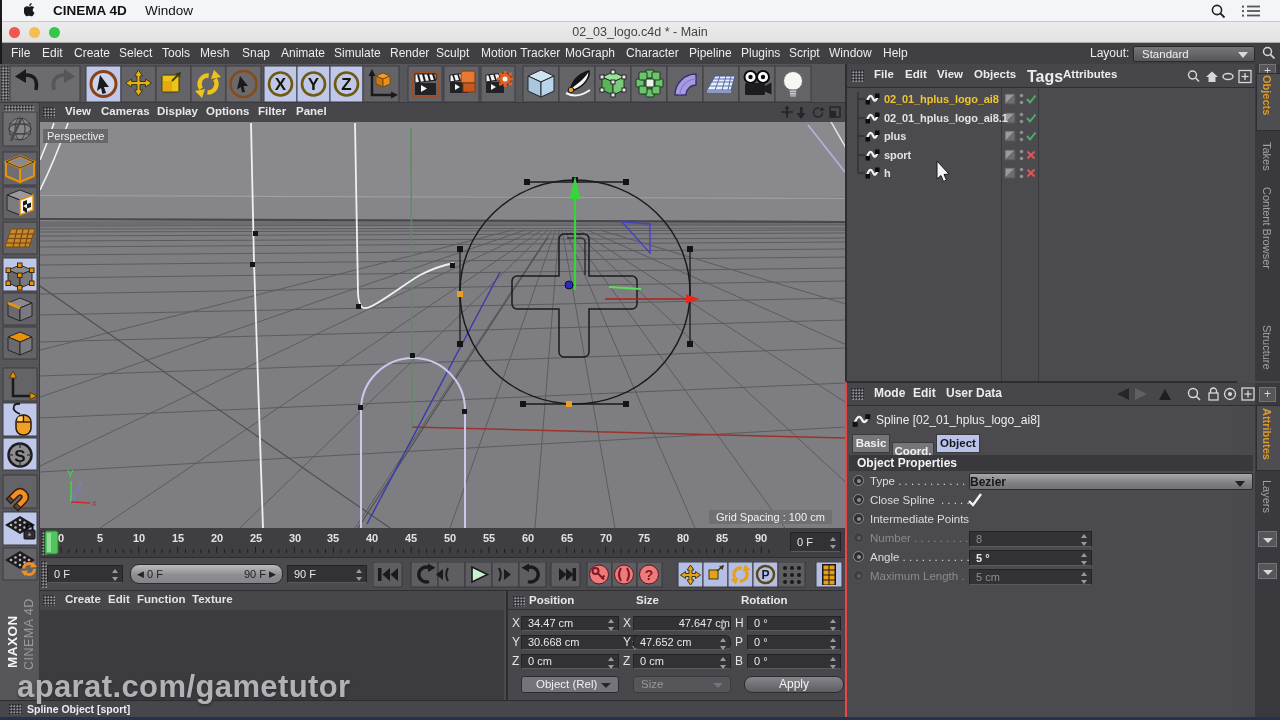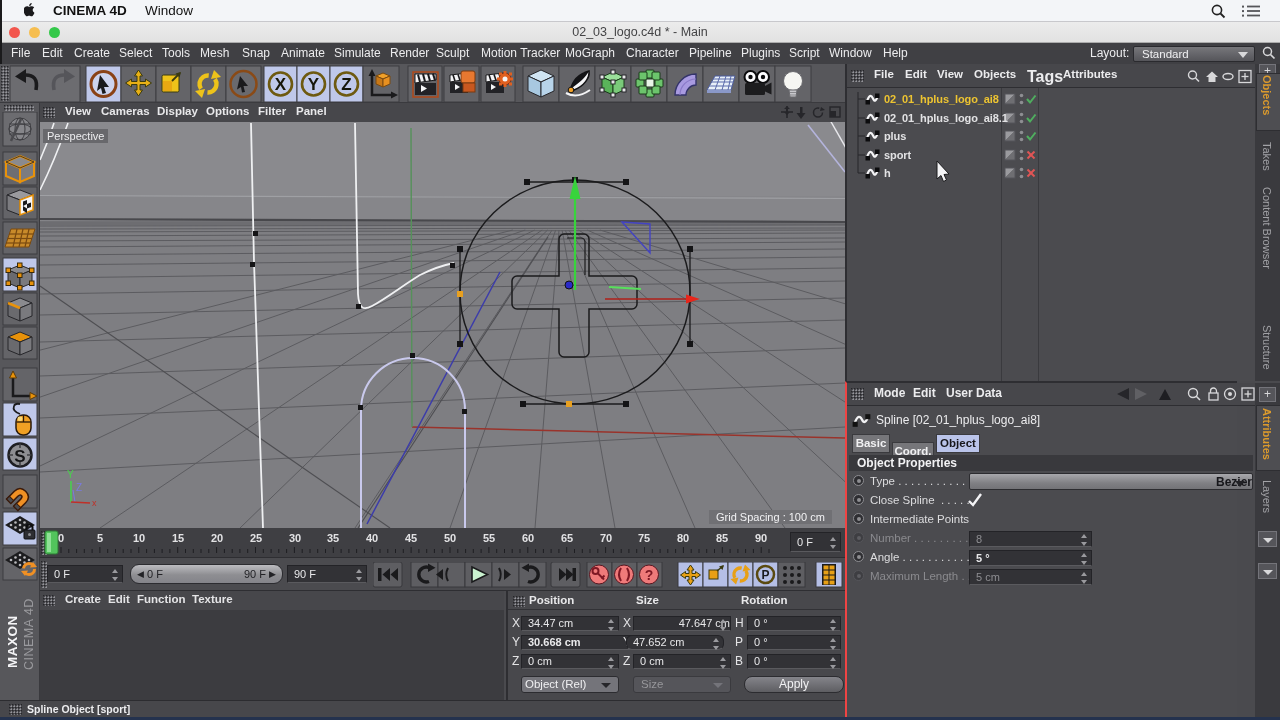--- a/index.html
+++ b/index.html
@@ -5,21 +5,21 @@
 *{box-sizing:border-box;font-family:"Liberation Sans",sans-serif;}
 #stage{position:relative;width:1280px;height:720px;overflow:hidden;background:#4a4a4e;}
 .a{position:absolute;}
 .menu span{position:absolute;top:0;line-height:21px;color:#ececee;font-size:12px;white-space:nowrap;}
 .pmenu span{position:absolute;color:#e4e4e6;font-size:12px;font-weight:bold;white-space:nowrap;}
 .grip{position:absolute;background-image:radial-gradient(circle at 0.7px 0.7px,#26262a 0.7px,transparent 0.9px),radial-gradient(circle at 2.2px 2.2px,#94949a 0.7px,transparent 0.9px);background-size:3px 3px;}
 .fld{position:absolute;background:#323236;border:1px solid #232327;border-bottom-color:#5a5a5e;color:#e8e8ea;font-size:11px;line-height:16px;padding-left:6px;white-space:nowrap;}
 .step{position:absolute;right:3px;top:2px;width:7px;height:12px;}
 .step:before{content:"";position:absolute;top:0;left:0;border-left:3.5px solid transparent;border-right:3.5px solid transparent;border-bottom:4px solid #9a9a9e;}
 .step:after{content:"";position:absolute;bottom:0;left:0;border-left:3.5px solid transparent;border-right:3.5px solid transparent;border-top:4px solid #9a9a9e;}
-.drop{position:absolute;background:linear-gradient(#a8a8ac,#808084 60%,#737377);border:1px solid #2c2c30;border-radius:2px;color:#17171b;font-size:12px;font-weight:bold;line-height:17px;padding-left:9px;text-align:right;}
+.drop{position:absolute;background:linear-gradient(#a8a8ac,#808084 60%,#737377);border:1px solid #2c2c30;border-radius:2px;color:#17171b;font-size:12px;font-weight:bold;line-height:17px;}
 .drop:after{content:"";position:absolute;right:7px;top:7px;border-left:5px solid transparent;border-right:5px solid transparent;border-top:6px solid #222226;}
 .radio{position:absolute;left:6px;width:11px;height:11px;border-radius:50%;background:#2e2e32;border:1.5px solid #8e8e92;}
 .radio:after{content:"";position:absolute;left:2.5px;top:2.5px;width:4px;height:4px;border-radius:50%;background:#8e8e92;}
 .alab{position:absolute;left:23px;color:#dcdcde;font-size:11.5px;white-space:nowrap;}
 .alab.dis{color:#8a8a8e;}
 .radio.dis{border-color:#55555a;background:#3e3e42;}
 .radio.dis:after{background:#5e5e62;}
 .vtab{color:#a2a2a6;font-size:11px;white-space:nowrap;writing-mode:vertical-rl;}
 </style></head>
 <body>
@@ -835,32 +835,32 @@
   <span class="a" style="left:128px;top:3px;color:#e8e8ea;font-size:11.5px;font-weight:bold;">Size</span>
   <span class="a" style="left:233px;top:3px;color:#e8e8ea;font-size:11.5px;font-weight:bold;">Rotation</span>
   <div class="a" style="left:0;top:18px;width:100%;height:1px;background:#323236;"></div>
   <span class="a" style="left:4px;top:25px;color:#e4e4e6;font-size:12px;">X</span>
   <div class="fld" style="left:13px;top:25px;width:98px;height:15px;line-height:13px;">34.47 cm<div class="step" style="top:2px;"></div></div>
   <span class="a" style="left:115px;top:25px;color:#e4e4e6;font-size:12px;">X</span>
   <div class="fld" style="left:125px;top:25px;width:98px;height:15px;line-height:13px;text-align:right;">47.647 cm<div class="step" style="top:2px;"></div></div>
   <span class="a" style="left:227px;top:25px;color:#e4e4e6;font-size:12px;">H</span>
   <div class="fld" style="left:239px;top:25px;width:94px;height:15px;line-height:13px;">0 °<div class="step" style="top:2px;"></div></div>
   <span class="a" style="left:4px;top:44px;color:#e4e4e6;font-size:12px;">Y</span>
-  <div class="fld" style="left:13px;top:44px;width:122px;height:15px;line-height:13px;font-weight:bold;">30.668 cm<div class="step" style="top:2px;"></div></div>
+  <div class="fld" style="left:13px;top:44px;width:122px;height:15px;line-height:13px;">30.668 cm<div class="step" style="top:2px;"></div></div>
   <span class="a" style="left:115px;top:44px;color:#e4e4e6;font-size:12px;">Y</span>
-  <div class="fld" style="left:118px;top:44px;width:98px;height:15px;line-height:13px;border-radius:6px;">47.652 cm<div class="step" style="top:2px;"></div></div>
+  <div class="fld" style="left:125px;top:44px;width:98px;height:15px;line-height:13px;border-radius:6px;">47.652 cm<div class="step" style="top:2px;"></div></div>
   <span class="a" style="left:227px;top:44px;color:#e4e4e6;font-size:12px;">P</span>
   <div class="fld" style="left:239px;top:44px;width:94px;height:15px;line-height:13px;">0 °<div class="step" style="top:2px;"></div></div>
   <span class="a" style="left:4px;top:63px;color:#e4e4e6;font-size:12px;">Z</span>
   <div class="fld" style="left:13px;top:63px;width:98px;height:15px;line-height:13px;">0 cm<div class="step" style="top:2px;"></div></div>
   <span class="a" style="left:115px;top:63px;color:#e4e4e6;font-size:12px;">Z</span>
   <div class="fld" style="left:125px;top:63px;width:98px;height:15px;line-height:13px;">0 cm<div class="step" style="top:2px;"></div></div>
   <span class="a" style="left:227px;top:63px;color:#e4e4e6;font-size:12px;">B</span>
   <div class="fld" style="left:239px;top:63px;width:94px;height:15px;line-height:13px;">0 °<div class="step" style="top:2px;"></div></div>
-  <div class="a" style="left:13px;top:85px;width:98px;height:17px;border-radius:3px;background:#74747a;border:1px solid #2c2c30;color:#f0f0f2;font-size:11.5px;line-height:15px;padding-left:3px;">Object (Rel)
+  <div class="a" style="left:13px;top:85px;width:98px;height:17px;border-radius:3px;background:#74747a;border:1px solid #2c2c30;color:#f0f0f2;font-size:11.5px;line-height:15px;padding-left:14px;">Object (Rel)
     <div class="a" style="right:7px;top:6px;border-left:5px solid transparent;border-right:5px solid transparent;border-top:5px solid #26262a;"></div>
   </div>
   <div class="a" style="left:125px;top:85px;width:98px;height:17px;border-radius:3px;background:#55555a;border:1px solid #3a3a3e;color:#97979b;font-size:11.5px;line-height:15px;padding-left:7px;">Size
     <div class="a" style="right:7px;top:6px;border-left:5px solid transparent;border-right:5px solid transparent;border-top:5px solid #74747a;"></div>
   </div>
   <div class="a" style="left:236px;top:85px;width:100px;height:17px;border-radius:8px;background:linear-gradient(#84848a,#5e5e62);border:1px solid #2c2c30;color:#f2f2f4;font-size:12px;line-height:15px;text-align:center;">Apply</div>
 </div>
 
 <div class="a" id="ompanel" style="left:845px;top:64px;width:435px;height:317px;background:#4b4b4f;border-left:2px solid #2e2e32;">
   <div class="a" style="left:0;top:0;width:408px;height:24px;background:#47474b;border-bottom:1px solid #2e2e32;">
@@ -1051,20 +1051,21 @@
         </div>
   </div>
 </div>
 
 <div class="a" style="left:0;top:700px;width:845px;height:17px;background:#47474b;border-top:1px solid #2c2c30;">
   <div class="grip" style="left:9px;top:3px;width:13px;height:11px;"></div>
   <span class="a" style="left:27px;top:2px;color:#ededef;font-size:10.5px;font-weight:bold;">Spline Object [sport]</span>
 </div>
 <div class="a" style="left:0;top:717px;width:1280px;height:3px;background:#24324e;"></div>
 
+<div class="a" style="left:17px;top:669px;color:#b2b2b6;font-size:31px;font-weight:bold;letter-spacing:0.4px;text-shadow:0 2px 3px rgba(42,42,48,0.85);">aparat.com/gametutor</div>
 
 <div class="a" style="left:2px;top:590px;width:38px;height:110px;">
   <div class="a" style="left:1px;top:78px;transform:rotate(-90deg);transform-origin:0 0;white-space:nowrap;">
     <span style="color:#f4f4f6;font-weight:bold;font-size:13.5px;letter-spacing:0.5px;">MAXON</span>
   </div>
   <div class="a" style="left:17px;top:80px;transform:rotate(-90deg);transform-origin:0 0;white-space:nowrap;">
     <span style="color:#9a9a9e;font-size:12.5px;letter-spacing:0.5px;">CINEMA 4D</span>
   </div>
 </div>
 

